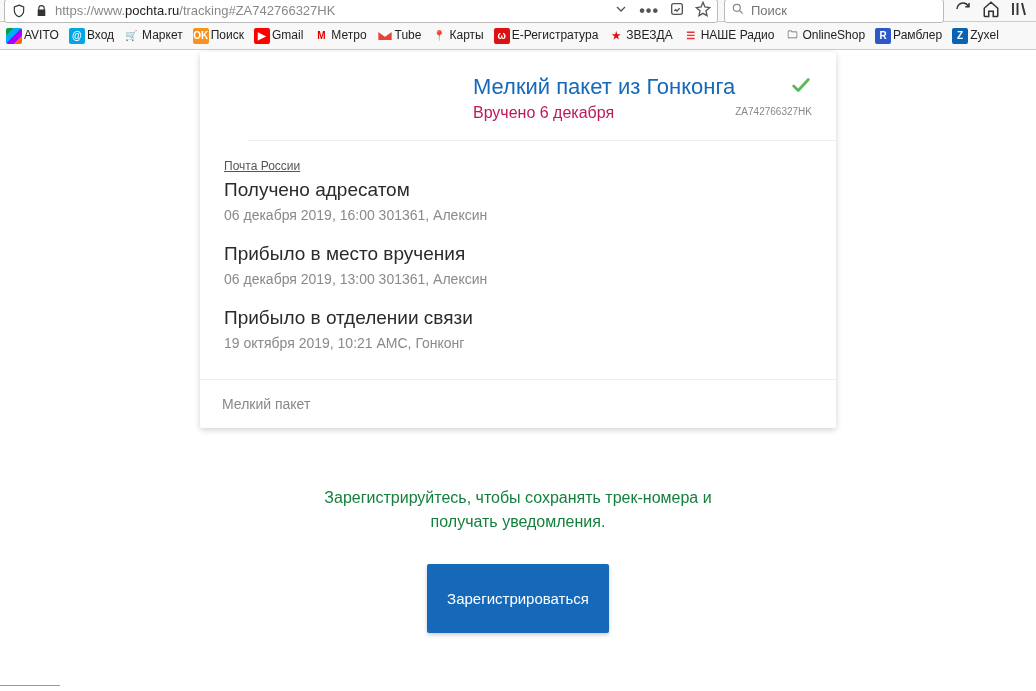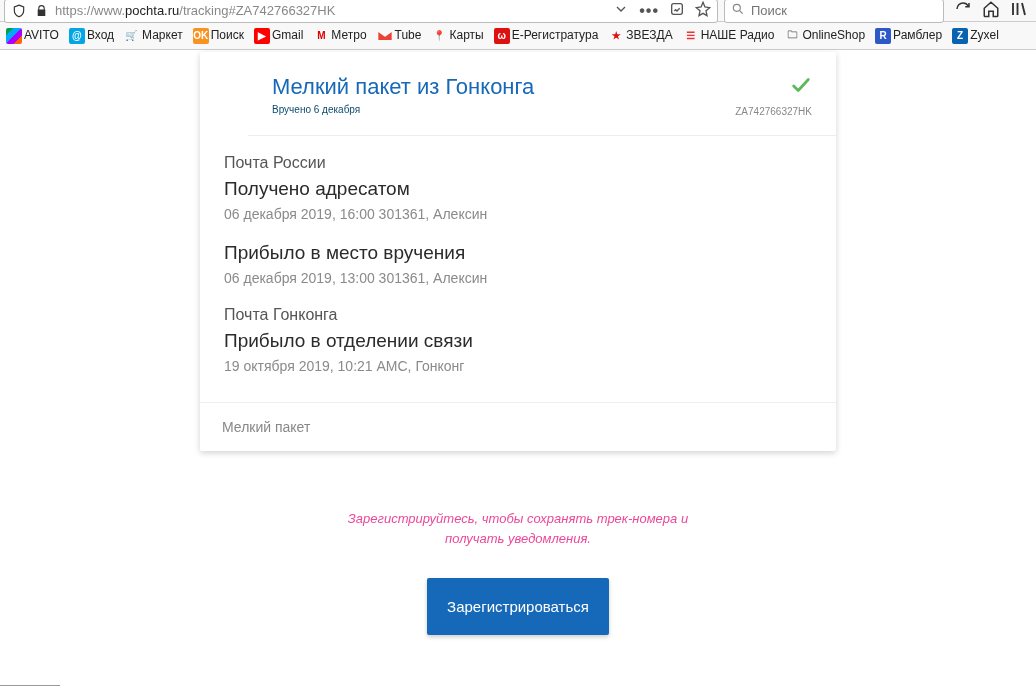--- a/index.html
+++ b/index.html
@@ -131,32 +131,32 @@
     margin-top: 2px;
     width: 636px;
     background: #fff;
     border-radius: 2px;
     box-shadow: 0 2px 6px rgba(0,0,0,0.18);
   }
   .card-header {
     padding: 22px 24px 18px 24px;
     border-bottom: 1px solid #eee;
     display: flex;
-    justify-content: space-between;
+    justify-content: flex-end;
     align-items: flex-start;
     margin-left: 48px;
   }
   .card-title {
     font-size: 22px;
     color: #1668b8;
     font-weight: 500;
   }
   .card-subtitle {
-    color: #0c4a6e;
-    font-size: 10px;
+    color: #be185d;
+    font-size: 16px;
     margin-top: 4px;
   }
   .header-right {
     text-align: right;
   }
   .check {
     color: #5bb85b;
     font-size: 22px;
     line-height: 1;
   }
@@ -164,22 +164,23 @@
     color: #888;
     font-size: 10px;
     margin-top: 6px;
   }
 
   .card-body {
     padding: 18px 24px 22px 24px;
   }
   .section-label {
     color: #555;
-    font-size: 16px;
+    font-size: 12px;
     margin-bottom: 6px;
+    text-decoration: underline;
   }
   .event {
     margin-bottom: 20px;
   }
   .event-title {
     font-size: 19px;
     color: #2b2b2b;
     margin-bottom: 6px;
   }
   .event-meta {
@@ -192,32 +193,31 @@
     color: #888;
     font-size: 14px;
   }
 
   .promo {
     margin-top: 58px;
     text-align: center;
     width: 640px;
   }
   .promo-text {
-    font-size: 13px;
-    color: #ec4899;
+    font-size: 16px;
+    color: #15803d;
     line-height: 1.5;
-    font-style: italic;
   }
   .register-btn {
     margin-top: 30px;
     background: #1668b8;
     color: #fff;
     border: none;
     border-radius: 2px;
-    padding: 20px 20px;
+    padding: 26px 20px;
     font-size: 15px;
     cursor: pointer;
     box-shadow: 0 2px 4px rgba(0,0,0,0.2);
     text-align: right;
   }
 
   .bottom-edge {
     position:absolute;
     bottom:0; left:0;
     width:60px; height:6px;
@@ -363,21 +363,20 @@
       <div class="section-label">Почта России</div>
       <div class="event">
         <div class="event-title">Получено адресатом</div>
         <div class="event-meta">06 декабря 2019, 16:00 301361, Алексин</div>
       </div>
       <div class="event">
         <div class="event-title">Прибыло в место вручения</div>
         <div class="event-meta">06 декабря 2019, 13:00 301361, Алексин</div>
       </div>
 
-      <div class="section-label">Почта Гонконга</div>
       <div class="event" style="margin-bottom:6px">
         <div class="event-title">Прибыло в отделении связи</div>
         <div class="event-meta">19 октября 2019, 10:21 AMC, Гонконг</div>
       </div>
     </div>
 
     <div class="card-footer">Мелкий пакет</div>
   </div>
 
   <div class="promo">

